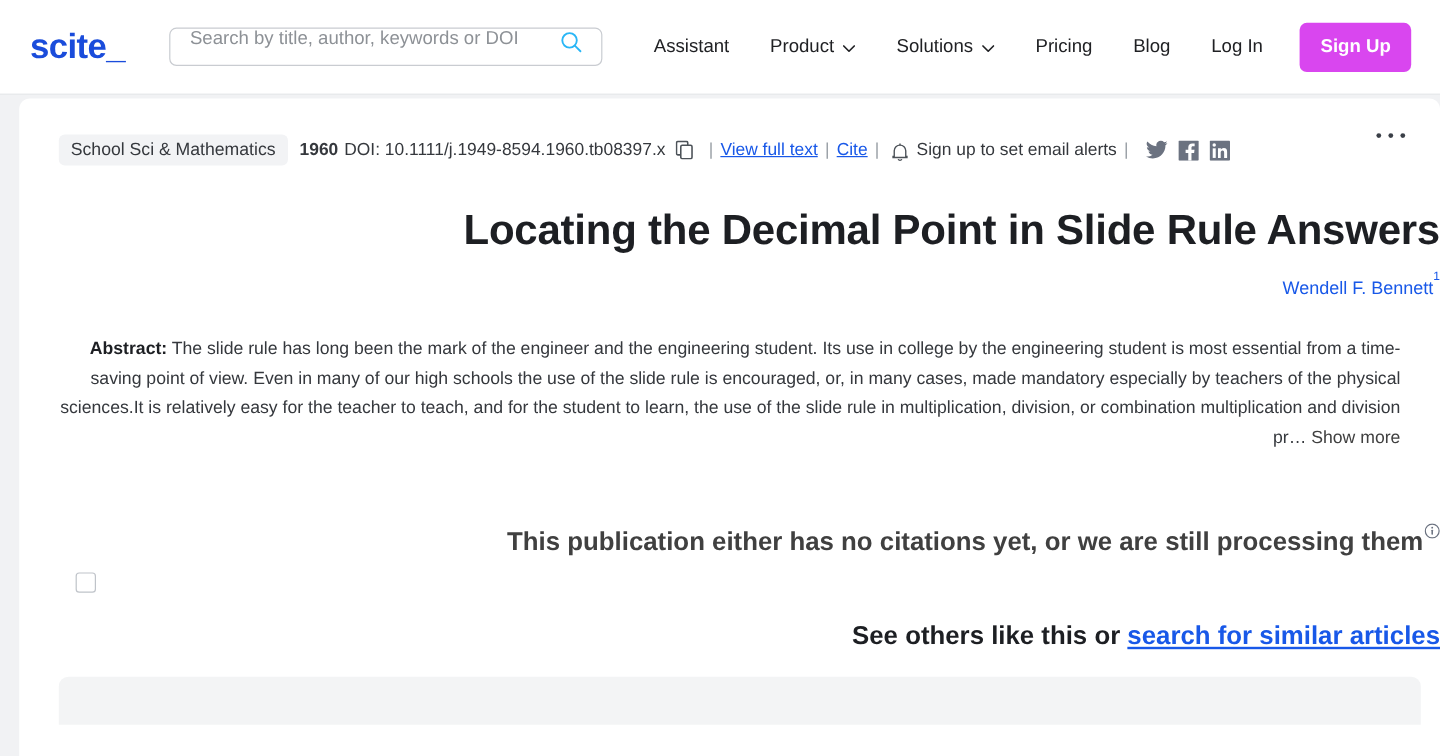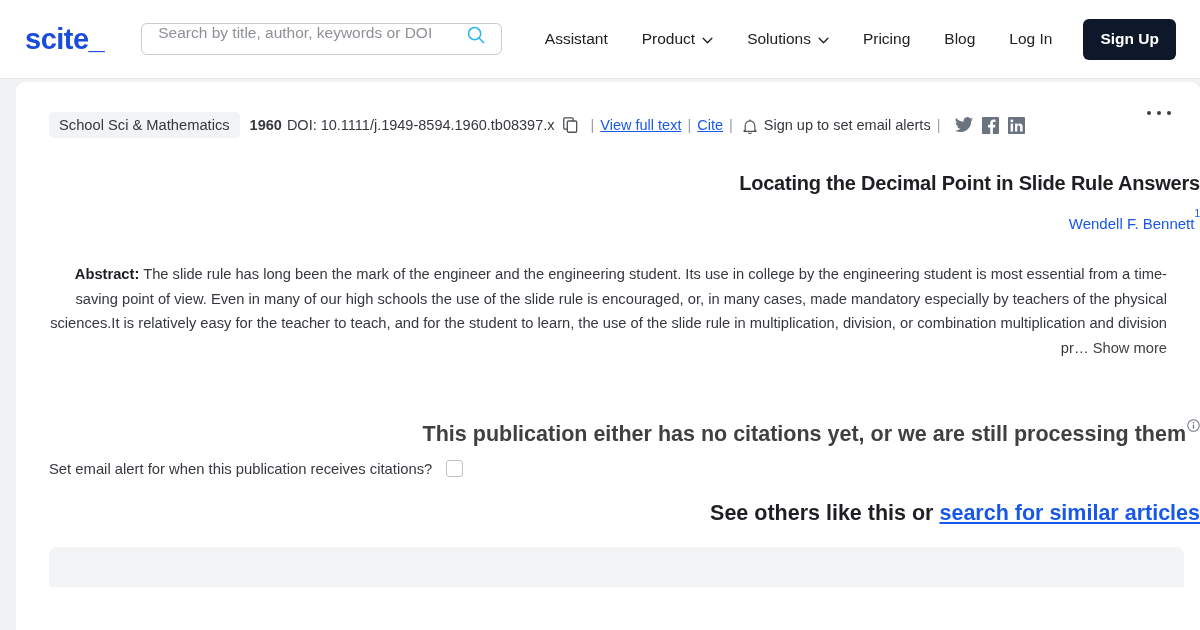--- a/index.html
+++ b/index.html
@@ -64,21 +64,21 @@
     padding: 0 17px;
     display: flex;
     align-items: center;
     gap: 7px;
     cursor: pointer;
     white-space: nowrap;
   }
   .caret { display: inline-block; width: 11px; height: 7px; position: relative; top: 1px; }
   .signup-btn {
     margin-left: 14px;
-    background: #0f172a;
+    background: #d946ef;
     color: #ffffff;
     font-size: 15.5px;
     font-weight: bold;
     border: none;
     border-radius: 6px;
     height: 41px;
     padding: 0 17px;
     cursor: pointer;
     font-family: "Liberation Sans", sans-serif;
     white-space: nowrap;
@@ -135,21 +135,21 @@
     text-decoration: underline;
     cursor: pointer;
   }
   .bell-icon { width: 14px; height: 16px; margin: 0 7px 0 4px; position: relative; top: 2px; }
   .alerts-text { color: #35383d; }
   .socials { display: flex; align-items: center; gap: 9px; margin-left: 9px; }
   .socials svg { cursor: pointer; }
 
   
   .title {
-    font-size: 20px;
+    font-size: 35px;
     font-weight: bold;
     color: #1d1f23;
     margin-top: 34px;
     letter-spacing: -0.2px;
   }
   .author {
     margin-top: 19px;
     font-size: 15px;
     color: #1858e8;
     cursor: pointer;
@@ -336,21 +336,20 @@
 
     
     <div>
       <h2 class="cite-heading"><span>This publication either has no citations yet, or we are still processing them</span><svg class="info-icon" viewBox="0 0 14 14">
             <circle cx="7" cy="7" r="6.2" fill="none" stroke="#6b7280" stroke-width="1.1"></circle>
             <circle cx="7" cy="4" r="0.85" fill="#6b7280"></circle>
             <rect x="6.3" y="5.8" width="1.4" height="4.6" rx="0.6" fill="#6b7280"></rect>
           </svg></h2>
 
       <div class="alert-row">
-        <span>Set email alert for when this publication receives citations?</span>
         <div class="alert-checkbox"></div>
       </div>
     </div>
 
     
     <h2 class="similar-heading"><span>See others like this or </span><span class="similar-link">search for similar articles</span></h2>
 
     <div class="results-card"></div>
   </div>
 </div>

